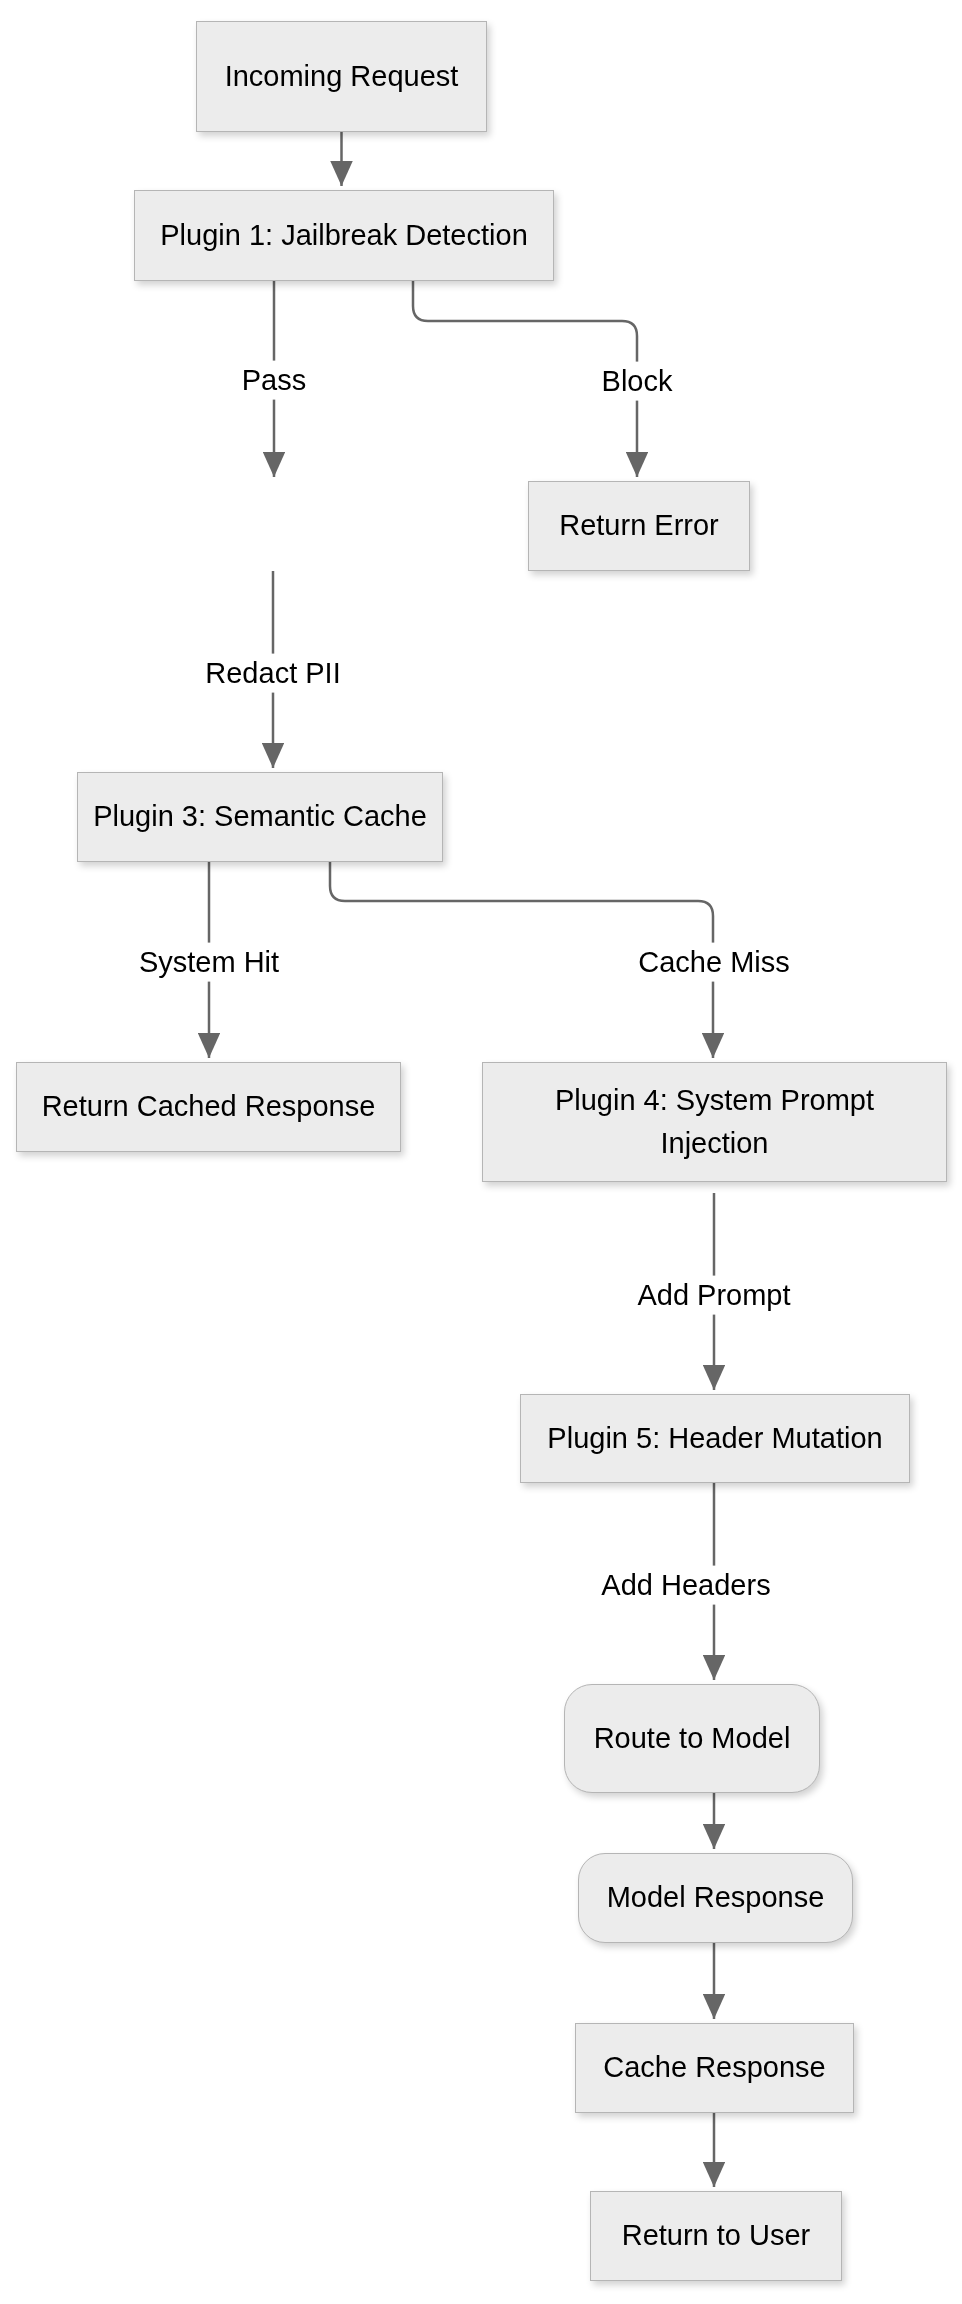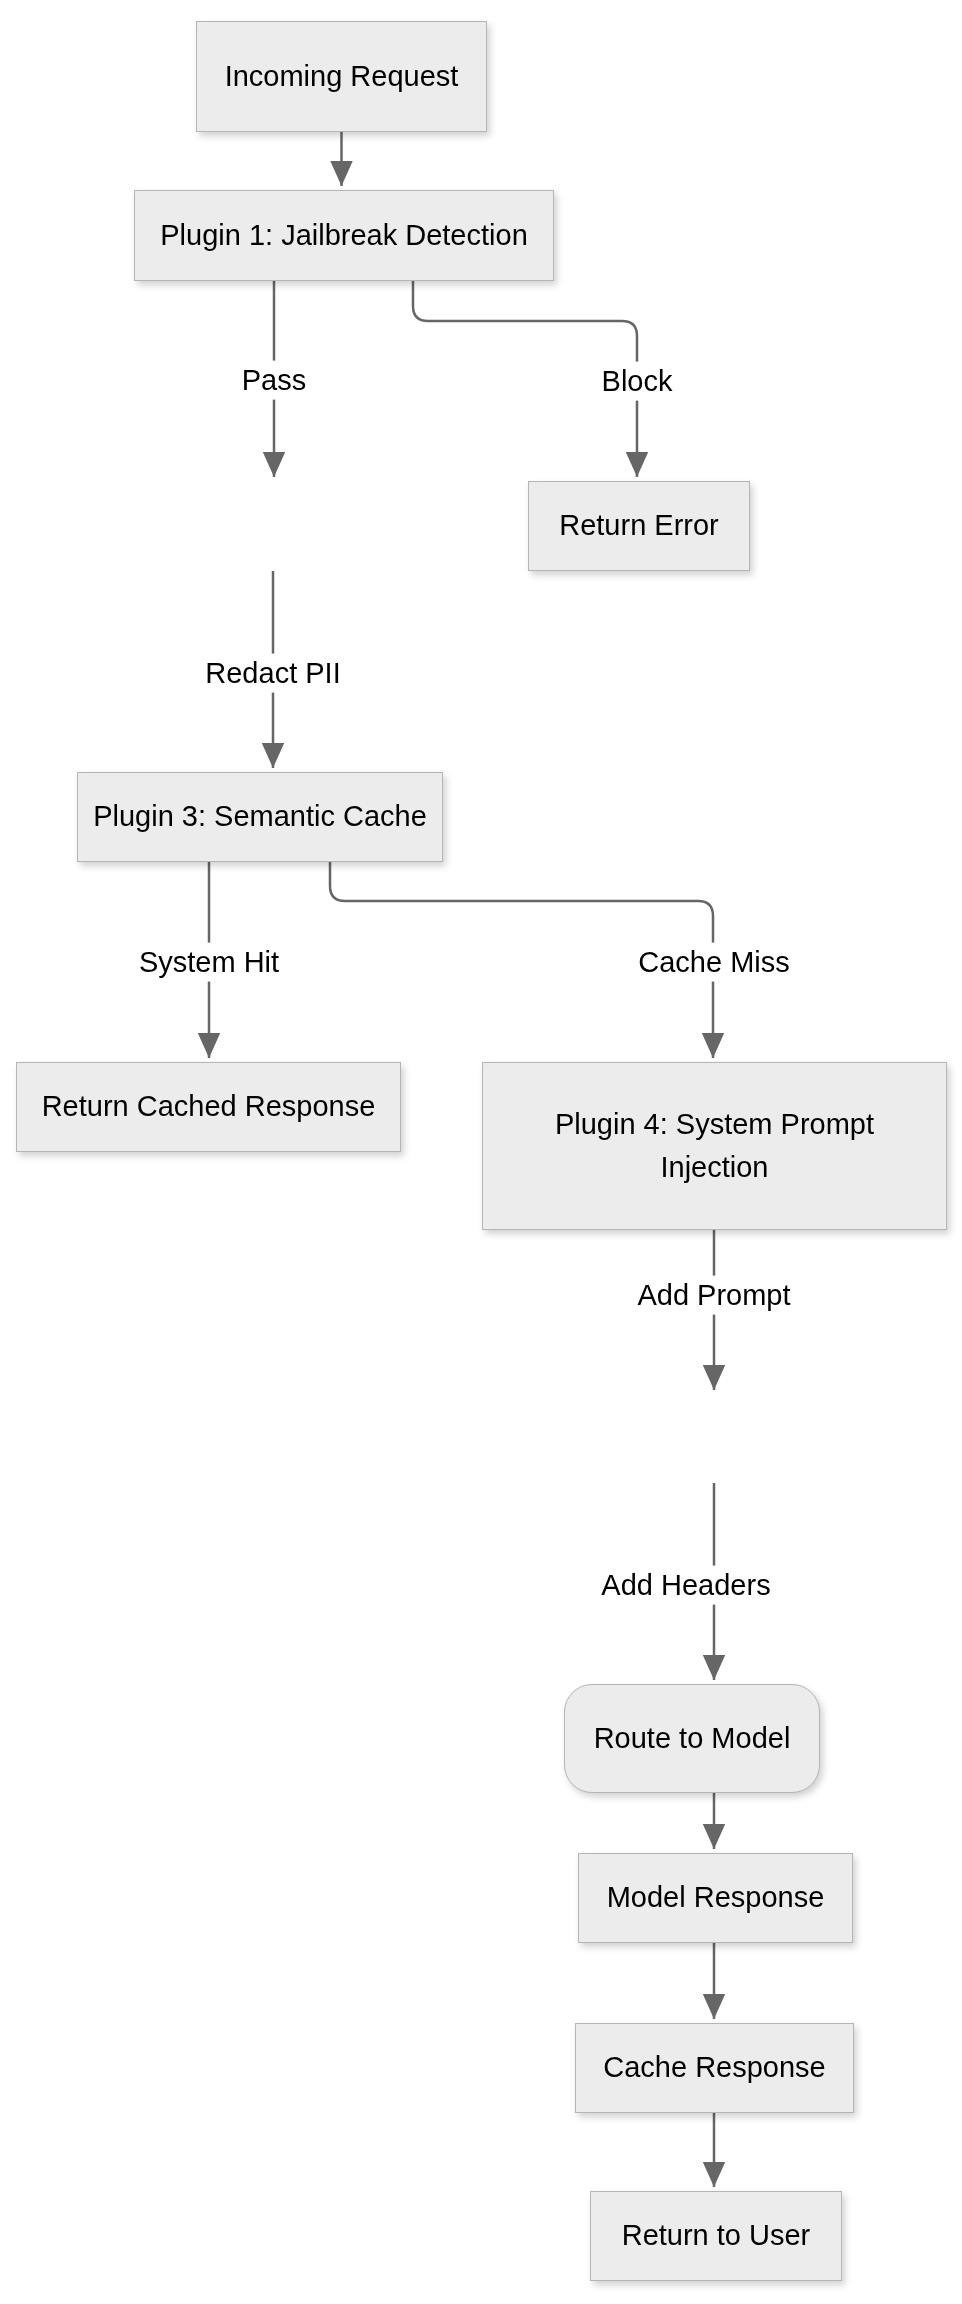--- a/index.html
+++ b/index.html
@@ -72,26 +72,27 @@
 
   <div class="node" style="left:134px; top:190px; width:420px; height:91px;">Plugin 1: Jailbreak Detection</div>
 
 
   <div class="node" style="left:528px; top:481px; width:222px; height:90px;">Return Error</div>
 
   <div class="node" style="left:77px; top:772px; width:366px; height:90px;">Plugin 3: Semantic Cache</div>
 
   <div class="node" style="left:16px; top:1062px; width:385px; height:90px;">Return Cached Response</div>
 
-  <div class="node" style="left:482px; top:1062px; width:465px; height:168px; padding:0 40px;">Plugin 4: System Prompt Injection</div>
+  <div class="node" style="left:482px; top:1062px; width:465px; height:120px; padding:0 40px;">Plugin 4: System Prompt Injection</div>
 
+  <div class="node" style="left:520px; top:1394px; width:390px; height:89px;">Plugin 5: Header Mutation</div>
 
   <div class="node" style="left:564px; top:1684px; width:256px; height:109px;border-radius:28px;">Route to Model</div>
 
-  <div class="node" style="left:578px; top:1853px; width:275px; height:90px;">Model Response</div>
+  <div class="node" style="left:578px; top:1853px; width:275px; height:90px;border-radius:27px;">Model Response</div>
 
   <div class="node" style="left:590px; top:2191px; width:252px; height:90px;">Return to User</div>
 
   <div class="node" style="left:575px; top:2023px; width:279px; height:90px;">Cache Response</div>
 
   <div class="edge-label" style="left:274px; top:380px;">Pass</div>
 
   <div class="edge-label" style="left:637px; top:381px;">Block</div>
 
   <div class="edge-label" style="left:273px; top:673px;">Redact PII</div>

